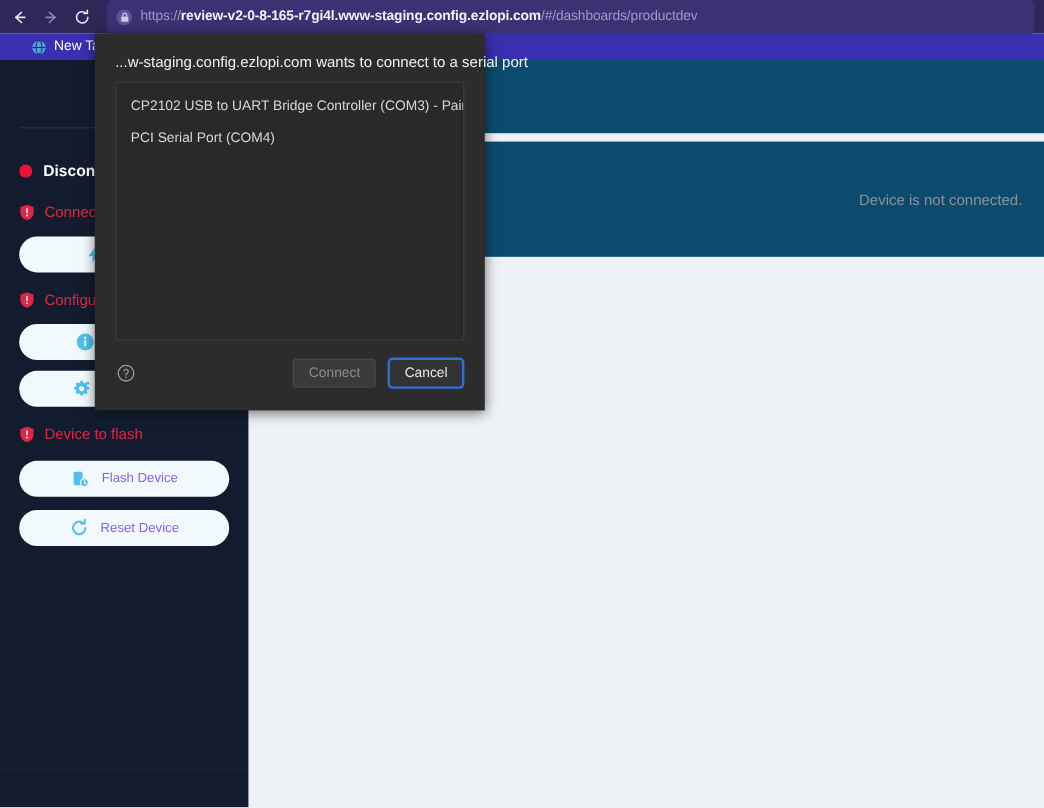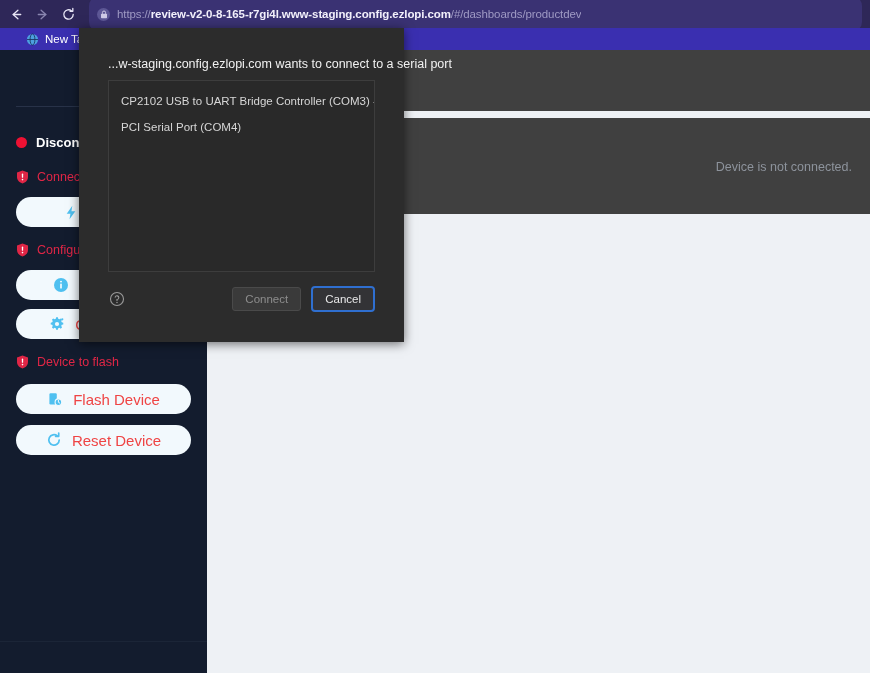--- a/index.html
+++ b/index.html
@@ -178,42 +178,42 @@
     width: 100%;
     padding: 0 8px;
   }
   .side-btn .btn-icon {
     width: 16px; height: 16px;
     display: flex; align-items: center; justify-content: center;
     flex: 0 0 auto;
   }
   .side-btn .btn-icon svg { display: block; }
   .side-btn .btn-label {
-    font-size: 15px;
-    color: #ef4444;
+    font-size: 11px;
+    color: #8b5cf6;
     white-space: nowrap;
   }
   .side-btn.wide-gap { margin-top: 11px; }
 
   .sidebar-footer-line {
     position: absolute;
     left: 0; bottom: 31px;
     width: 207px; height: 1px;
     background: #1b2537;
   }
 
   
   .content {
     position: absolute;
     left: 208px; top: 0;
     width: 662px; height: 623px;
     background: #eef1f5;
     overflow: hidden;
   }
-  .panel { background: #404040; text-align: center; }
+  .panel { background: #0c4a6e; text-align: center; }
   .panel-top {
     height: 61px;
   }
   .panel-mid {
     margin-top: 7px;
     height: 96px;
     position: relative;
   }
   .panel-mid .status-message {
     position: absolute;
@@ -231,21 +231,21 @@
 
   
   .dialog {
     position: absolute;
     left: 79px; top: 28px;
     width: 325px; height: 314px;
     background: #2c2c2c;
     box-shadow: 0 2px 10px rgba(0,0,0,0.55);
     display: flex;
     flex-direction: column;
-    padding: 16px;
+    padding: 4px;
     z-index: 50;
   }
   .dialog-title {
     font-size: 12.5px;
     color: #f1f1f1;
     padding: 13px 14px 9px 13px;
     white-space: nowrap;
   }
   .device-list {
     margin: 0 13px;

